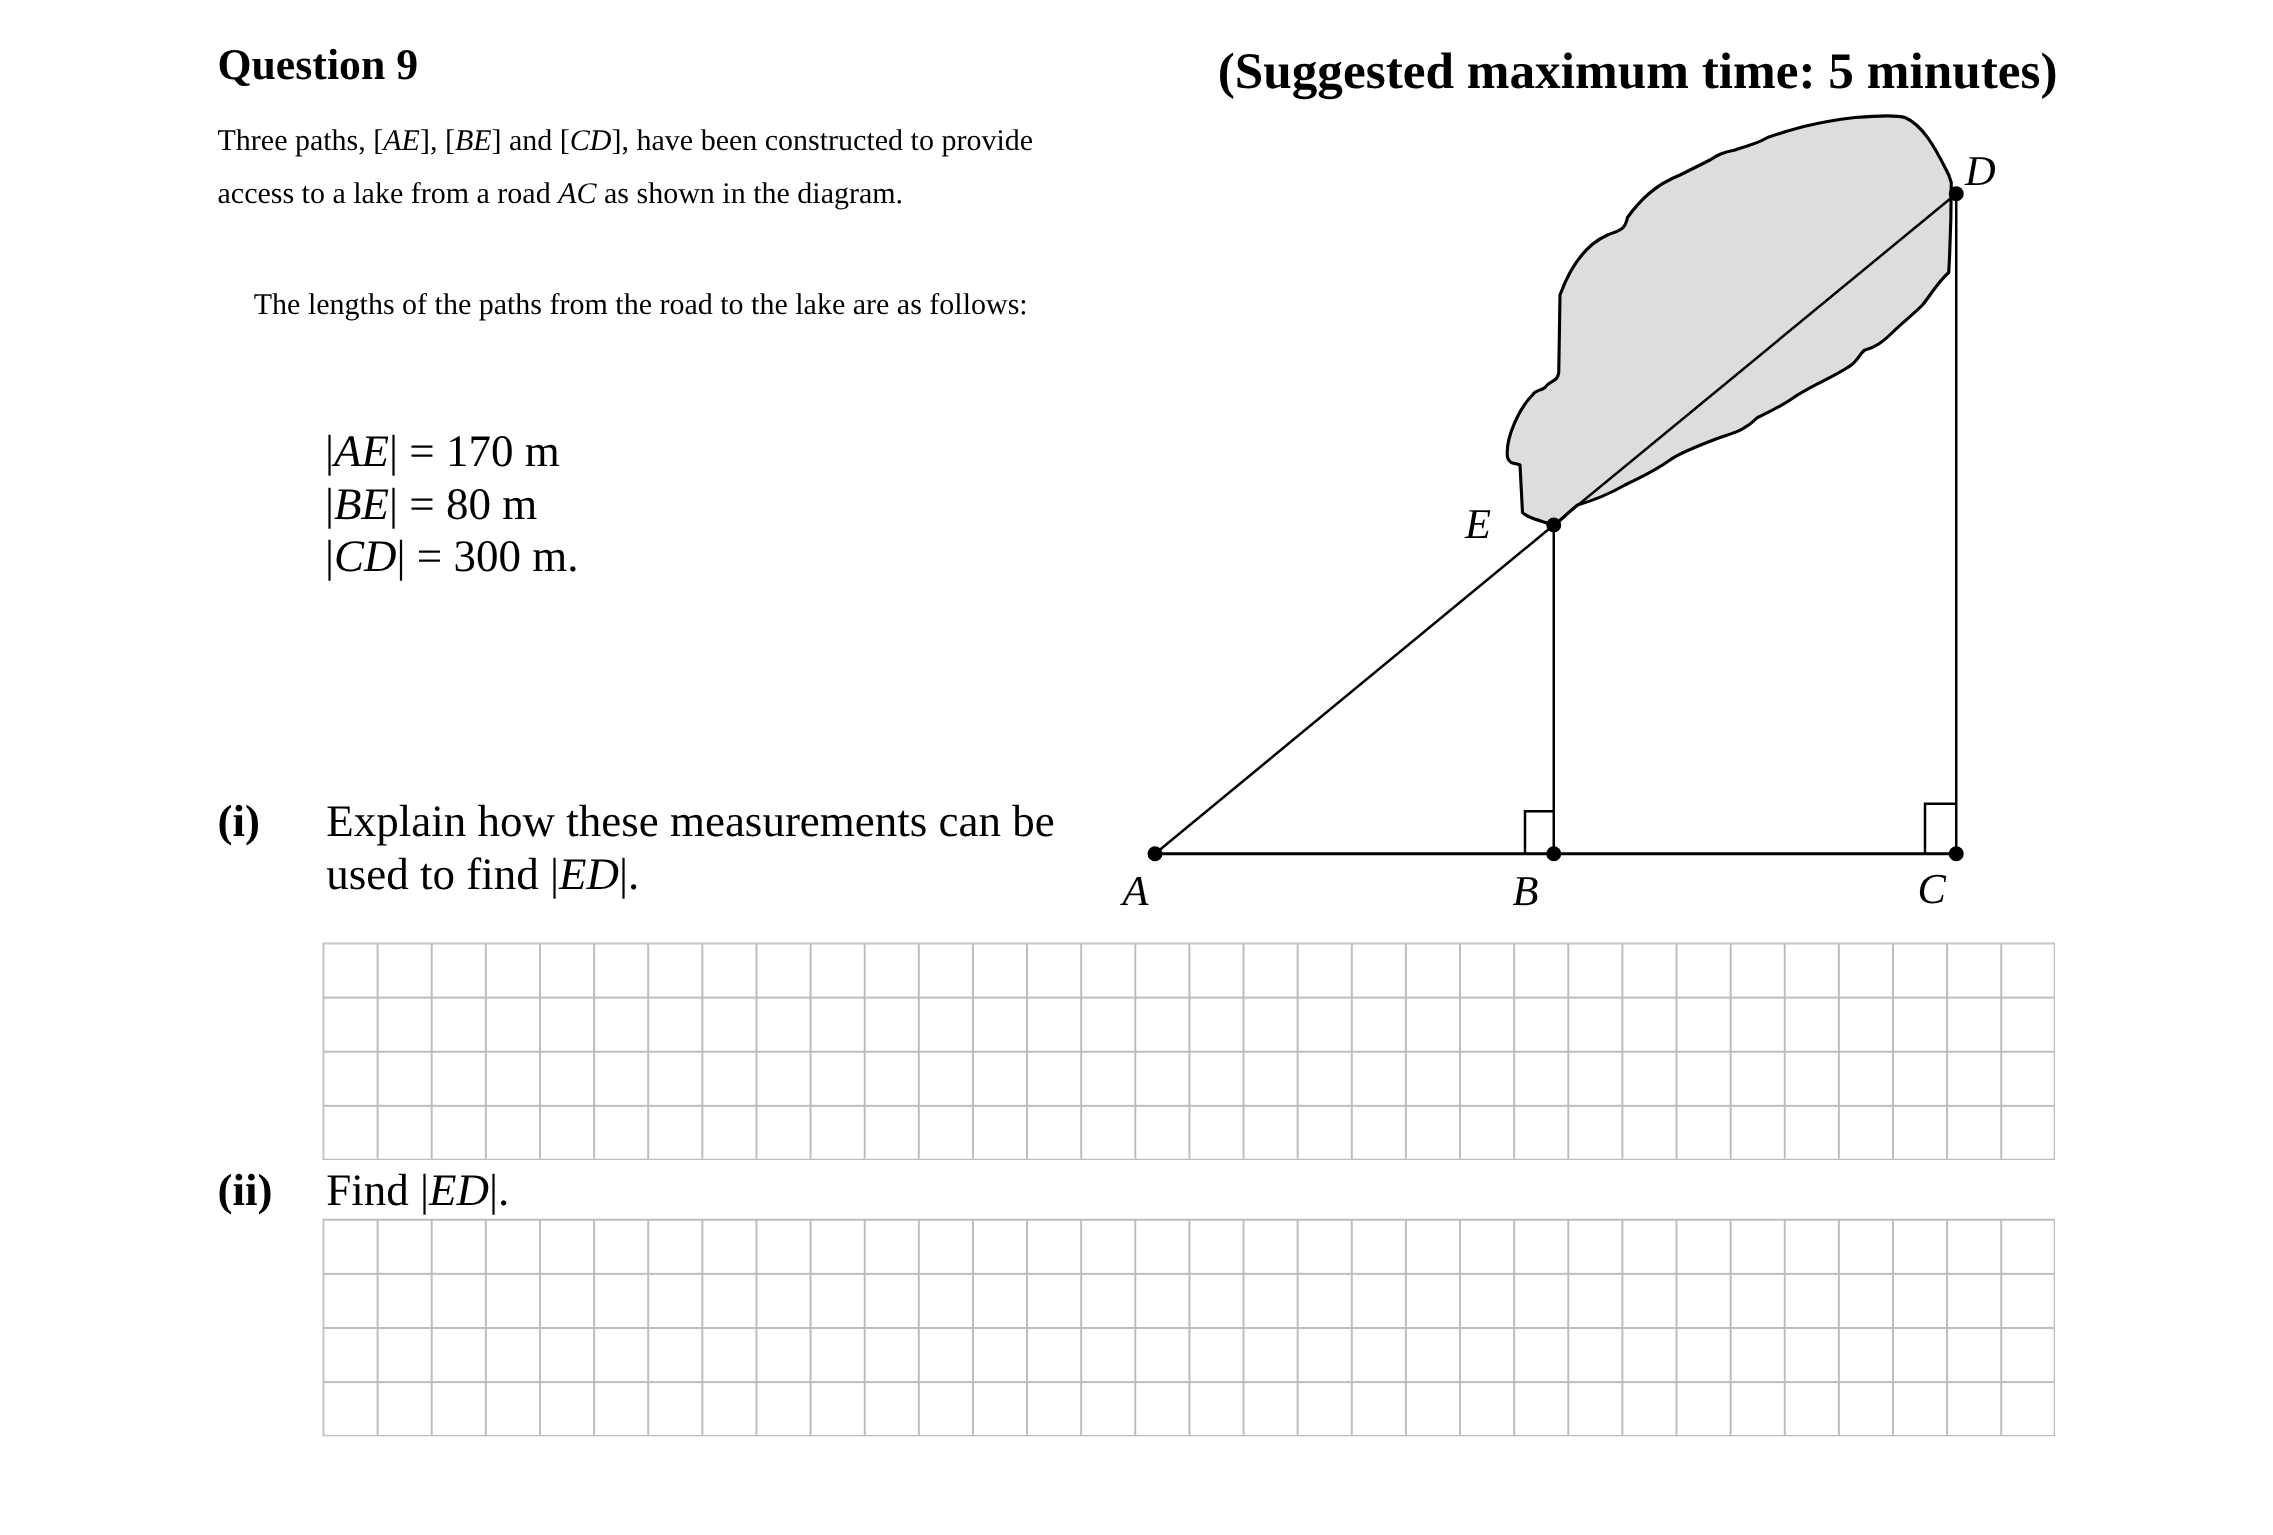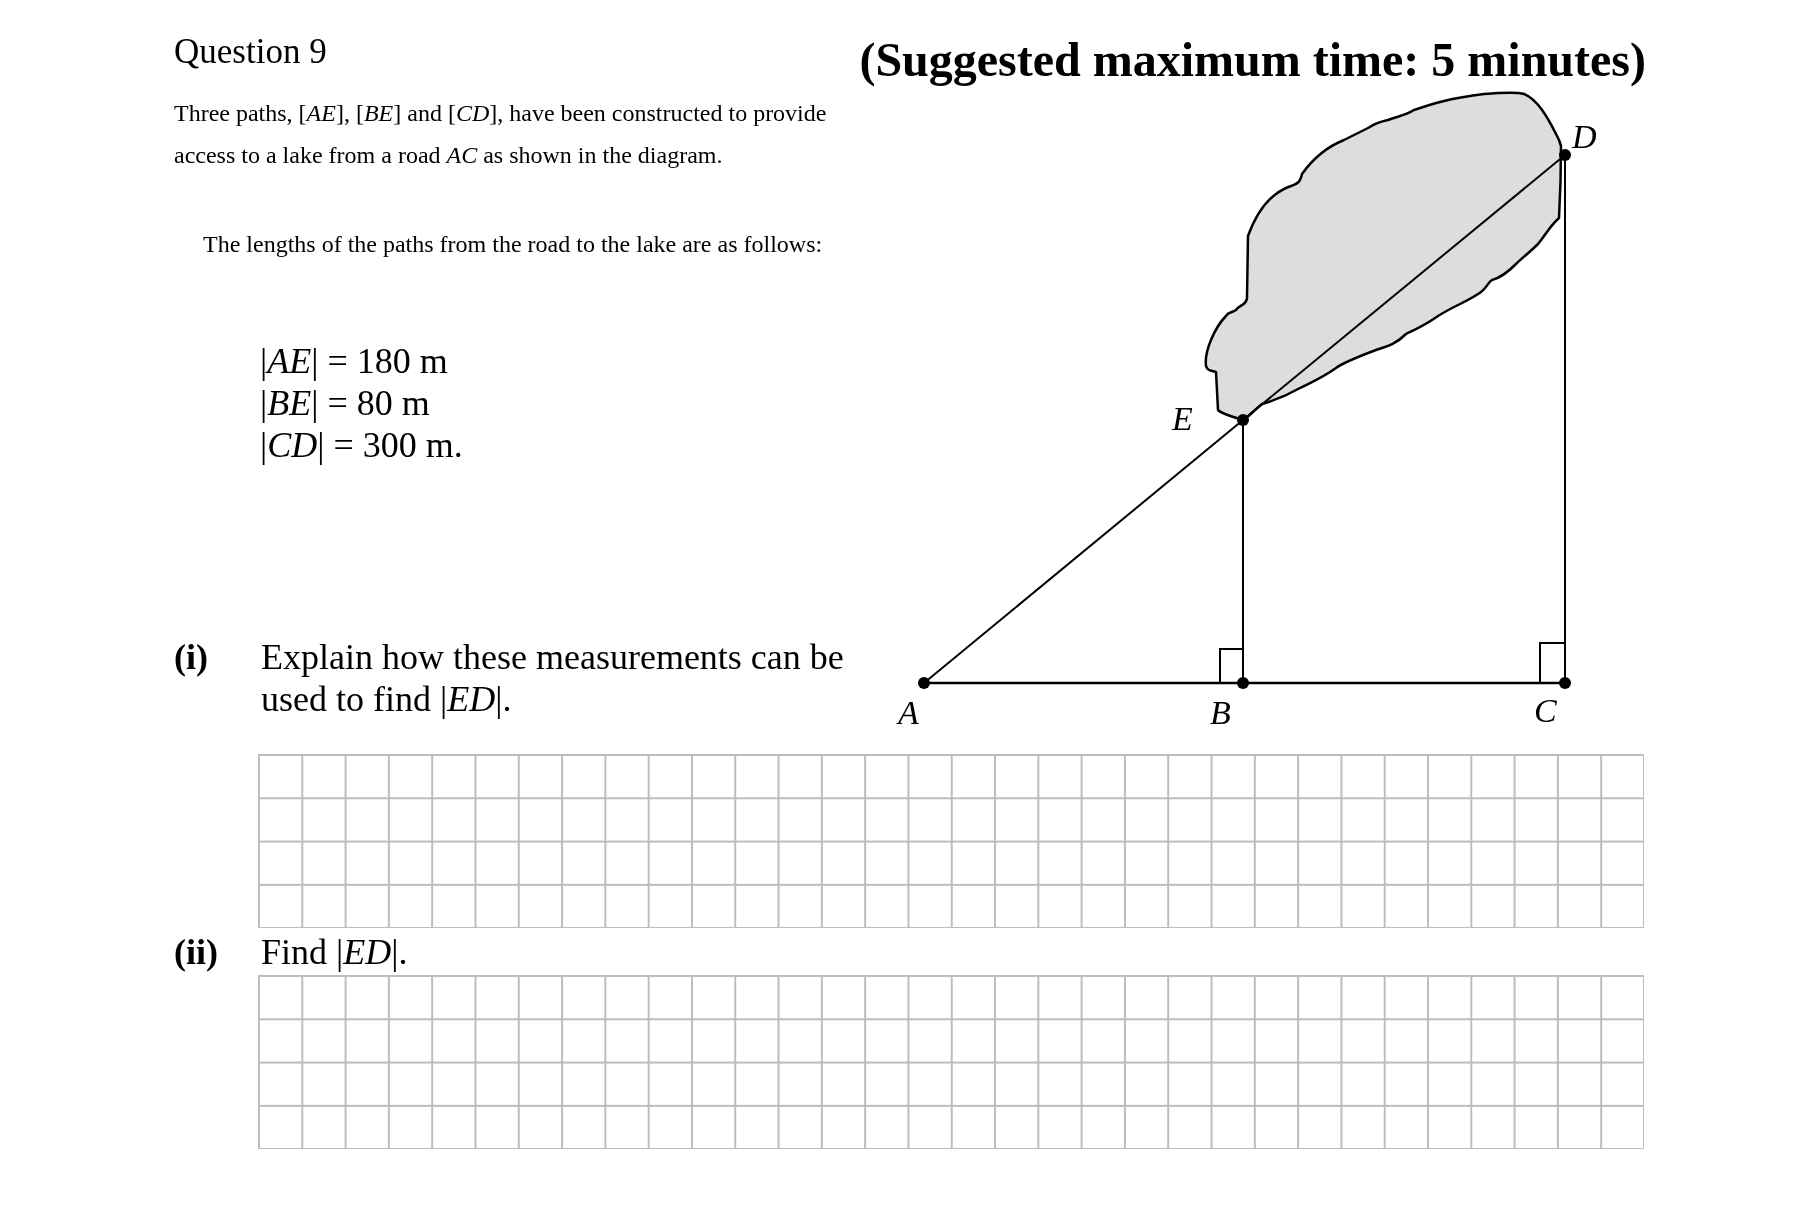--- a/index.html
+++ b/index.html
@@ -1,20 +1,20 @@
 <!DOCTYPE html>
 <html><head>
 <meta charset="utf-8">
 <style>
   html, body { margin:0; padding:0; background:#ffffff; }
   body { width:1818px; height:1228px; position:relative; overflow:hidden;
          font-family:"Liberation Serif", "DejaVu Serif", serif; color:#000; }
   .abs { position:absolute; }
-  .qtitle { left:174px; top:32px; font-size:35px; font-weight:normal; }
-  .qtime { right:172px; top:32px; font-size:48px; font-weight:bold; }
+  .qtitle { left:174px; top:32px; font-size:35px; font-weight:bold; }
+  .qtime { right:172px; top:32px; font-size:41px; font-weight:bold; }
   .para { left:174px; font-size:24px; line-height:42px; width:700px; }
   .p1 { top:92px; }
   .p2 { top:223px;margin-left:29px; }
   .meas { left:260px; top:340px; font-size:36px; line-height:42px; }
   .meas div { white-space:nowrap; }
   i { font-style:italic; }
   .part-label { font-weight:bold; font-size:36px; }
   .part-text { font-size:36px; line-height:42px; }
   .pi-label { left:174px; top:636px; }
   .pi-text { left:261px; top:636px; width:620px; }
@@ -35,21 +35,21 @@
 <body>
 
 <div class="abs qtitle">Question 9</div>
 <div class="abs qtime">(Suggested maximum time: 5 minutes)</div>
 
 <div class="abs para p1"><span>Three paths, [</span><i>AE</i><span>], [</span><i>BE</i><span>] and [</span><i>CD</i><span>], have been constructed to provide access to a lake from a road </span><i>AC</i><span> as shown in the diagram.</span></div>
 
 <div class="abs para p2">The lengths of the paths from the road to the lake are as follows:</div>
 
 <div class="abs meas">
-  <div>|<i>AE</i>|<span> = 180 m</span></div>
+  <div>|<i>AE</i>|<span> = 170 m</span></div>
   <div>|<i>BE</i>|<span> = 80 m</span></div>
   <div>|<i>CD</i>|<span> = 300 m.</span></div>
 </div>
 
 <div class="abs part-label pi-label">(i)</div>
 <div class="abs part-text pi-text"><span>Explain how these measurements can be used to find |</span><i>ED</i><span>|.</span></div>
 
 <div class="grid g1"></div>
 
 <div class="abs part-label pii-label">(ii)</div>

